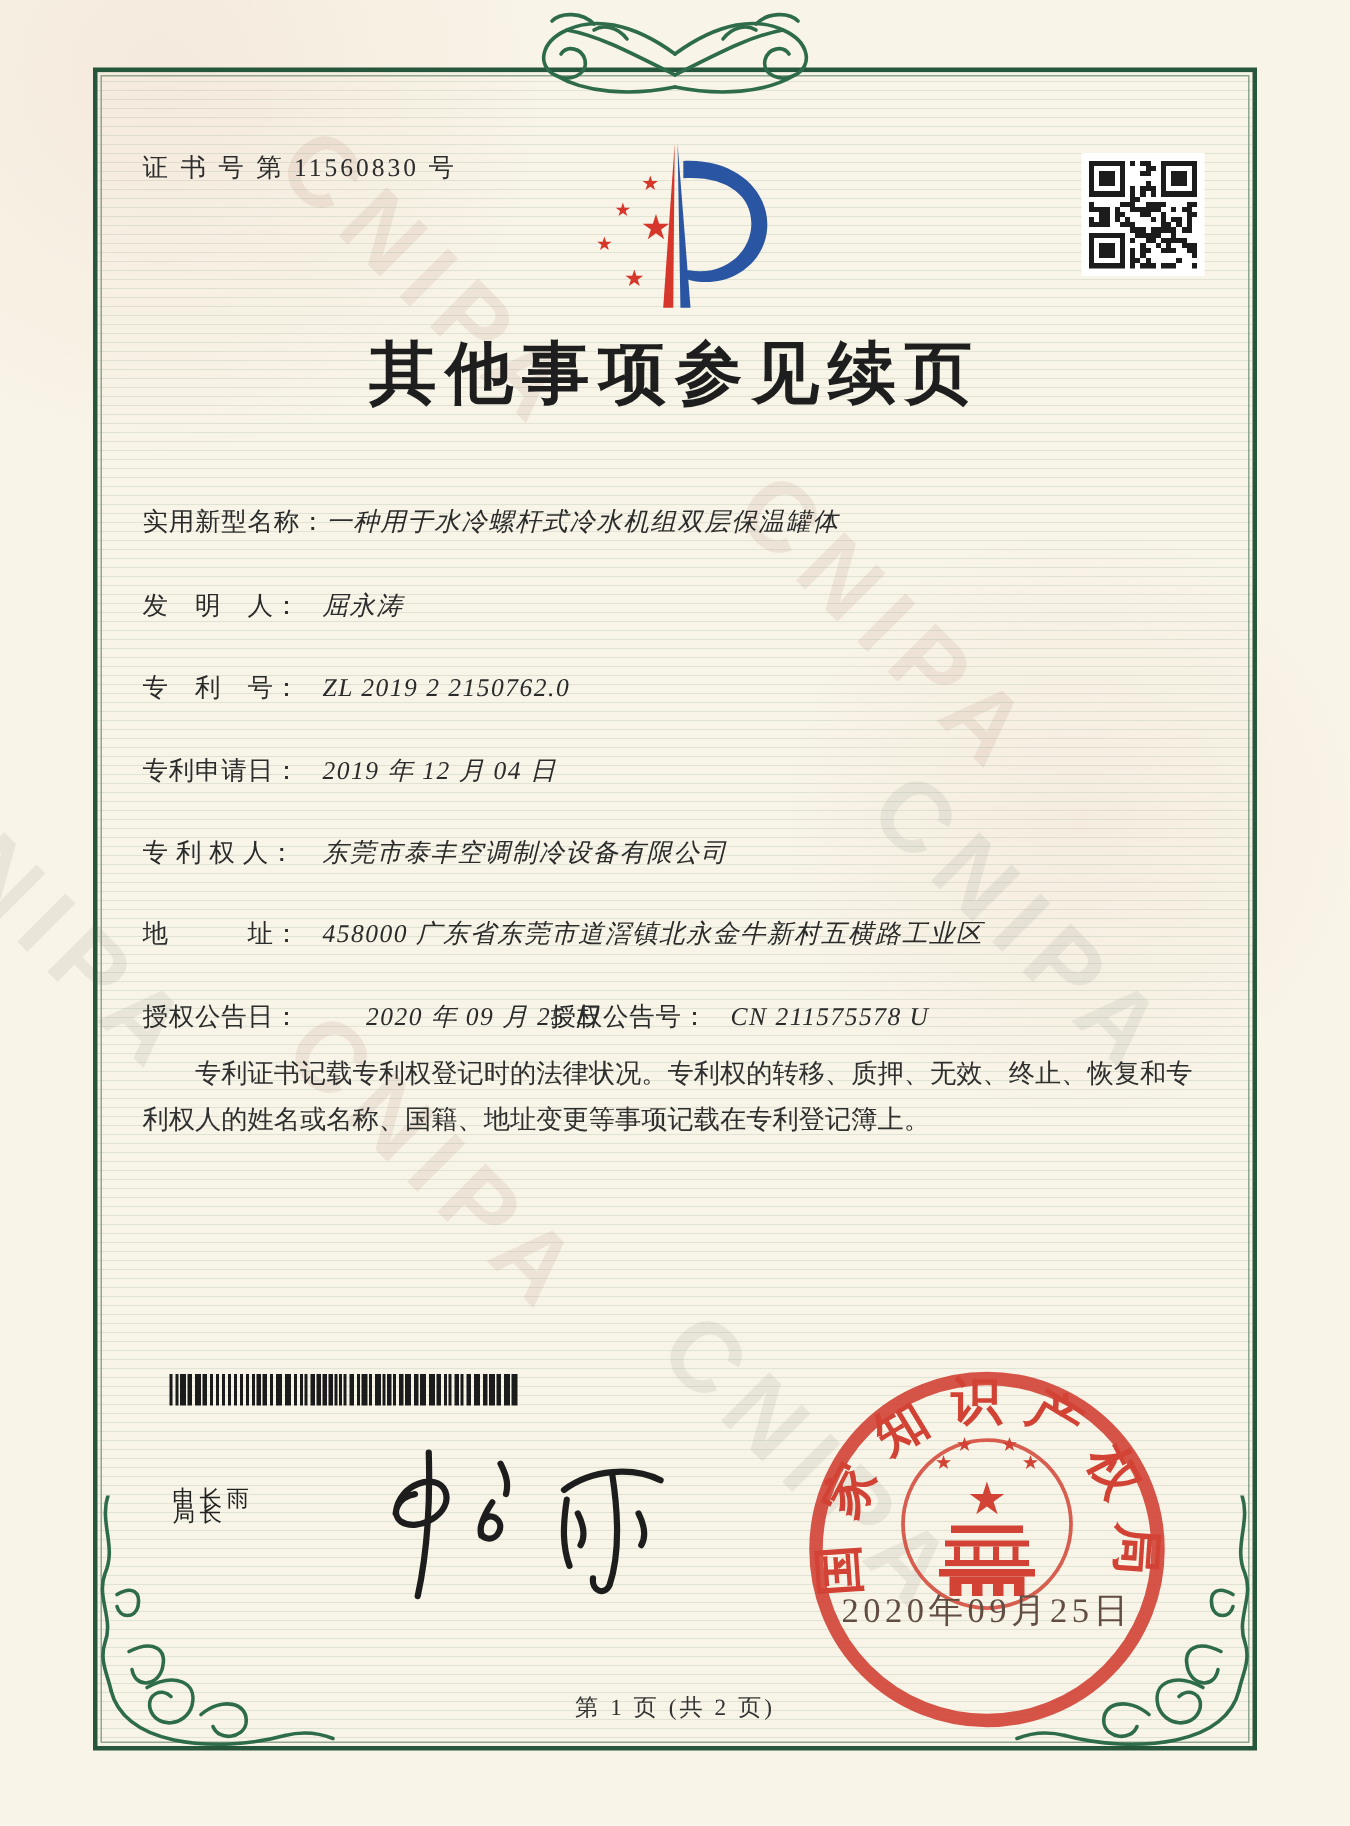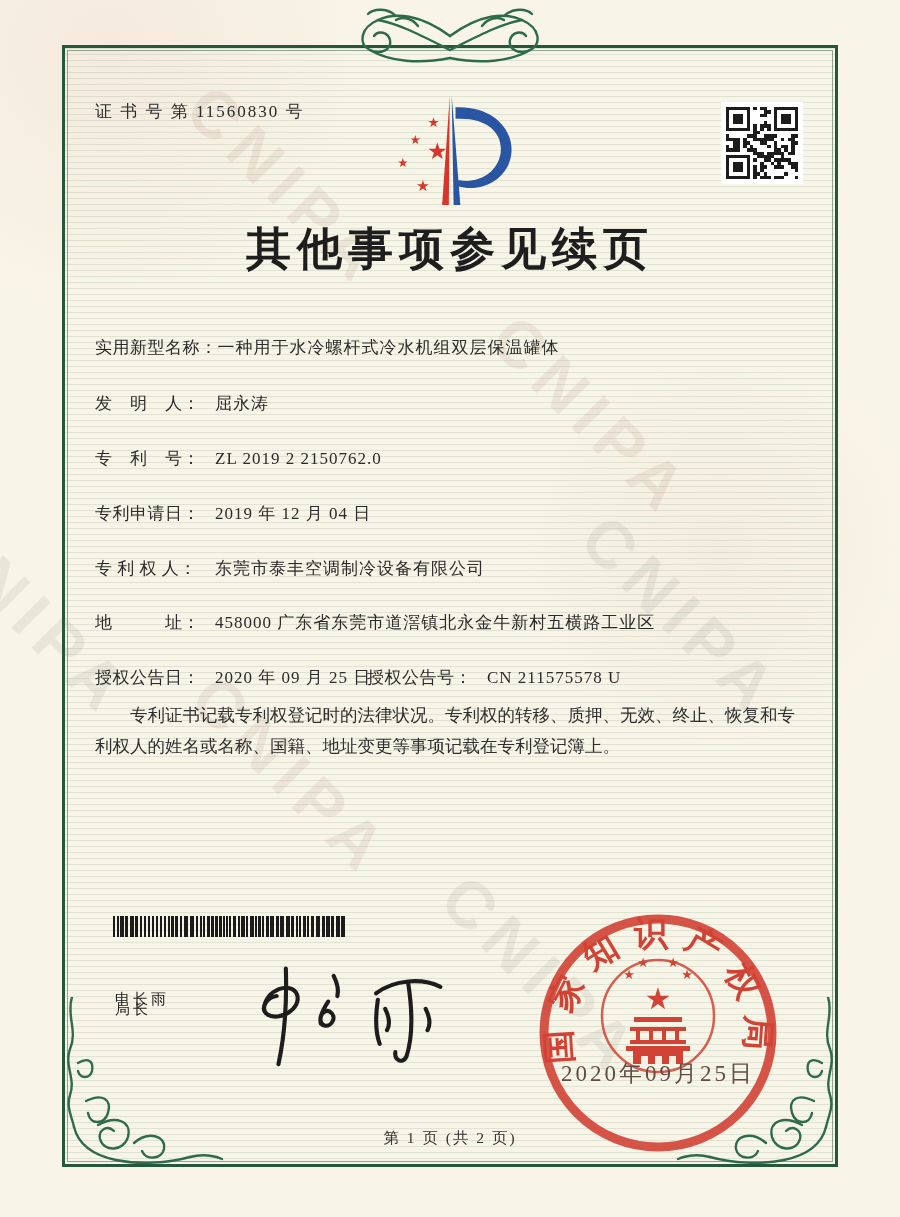--- a/index.html
+++ b/index.html
@@ -31,21 +31,21 @@
   .ornament{position:absolute; pointer-events:none;}
   .cert-no{position:absolute; left:95px; top:100px; font-size:17px; letter-spacing:2px; color:#2c2c2c;}
   .logo{position:absolute; left:370px; top:92px; width:150px; height:115px;}
   .qr{position:absolute; left:721px; top:102px; width:72px; height:72px; background:#fff; padding:5px;}
   .title{
     position:absolute; left:0; top:219px; width:100%; text-align:center;
     font-size:45px; letter-spacing:6px; font-weight:bold; color:#1e1e1e;
   }
   .field{position:absolute; left:95px; width:700px; display:flex; font-size:17px; line-height:24px;}
   .f-label{flex:0 0 120px; letter-spacing:0.5px; color:#2b2b2b; white-space:pre;}
-  .f-value{letter-spacing:1px; color:#2b2b2b;}
+  .f-value{letter-spacing:1px; color:#2b2b2b;font-style:italic;}
   .grant-no{position:absolute; left:272px; top:0; display:flex;justify-content:space-between;}
   .paragraphs{
     position:absolute; left:95px; top:700px; width:700px;
     font-size:17.5px; line-height:31px; color:#2f2f2f; text-align:justify;
   }
   .paragraphs p{margin:0; text-indent:2em;}
   .barcode{position:absolute; left:113px; top:916px; width:236px; height:21px;}
   .barcode i{position:absolute; top:0; bottom:0; background:#1b1b1b; display:block;}
   .signer{
     position:absolute; left:115px; font-family:"Liberation Sans", sans-serif;
@@ -374,21 +374,21 @@
     <span class="f-value">2019 年 12 月 04 日</span>
   </div>
   <div class="field" style="top:557px;">
     <span class="f-label">专 利 权 人：</span>
     <span class="f-value">东莞市泰丰空调制冷设备有限公司</span>
   </div>
   <div class="field" style="top:611px;">
     <span class="f-label">地　　　址：</span>
     <span class="f-value">458000 广东省东莞市道滘镇北永金牛新村五横路工业区</span>
   </div>
-  <div class="field" style="top:666px;">
+  <div class="field" style="top:666px;gap:29px;">
     <span class="f-label">授权公告日：</span>
     <span class="f-value">2020 年 09 月 25 日</span>
     <span class="grant-no">
       <span class="f-label" style="flex-basis:120px;">授权公告号：</span>
       <span class="f-value">CN 211575578 U</span>
     </span>
   </div>
 
   <div class="paragraphs">
     <p>专利证书记载专利权登记时的法律状况。专利权的转移、质押、无效、终止、恢复和专利权人的姓名或名称、国籍、地址变更等事项记载在专利登记簿上。</p>

